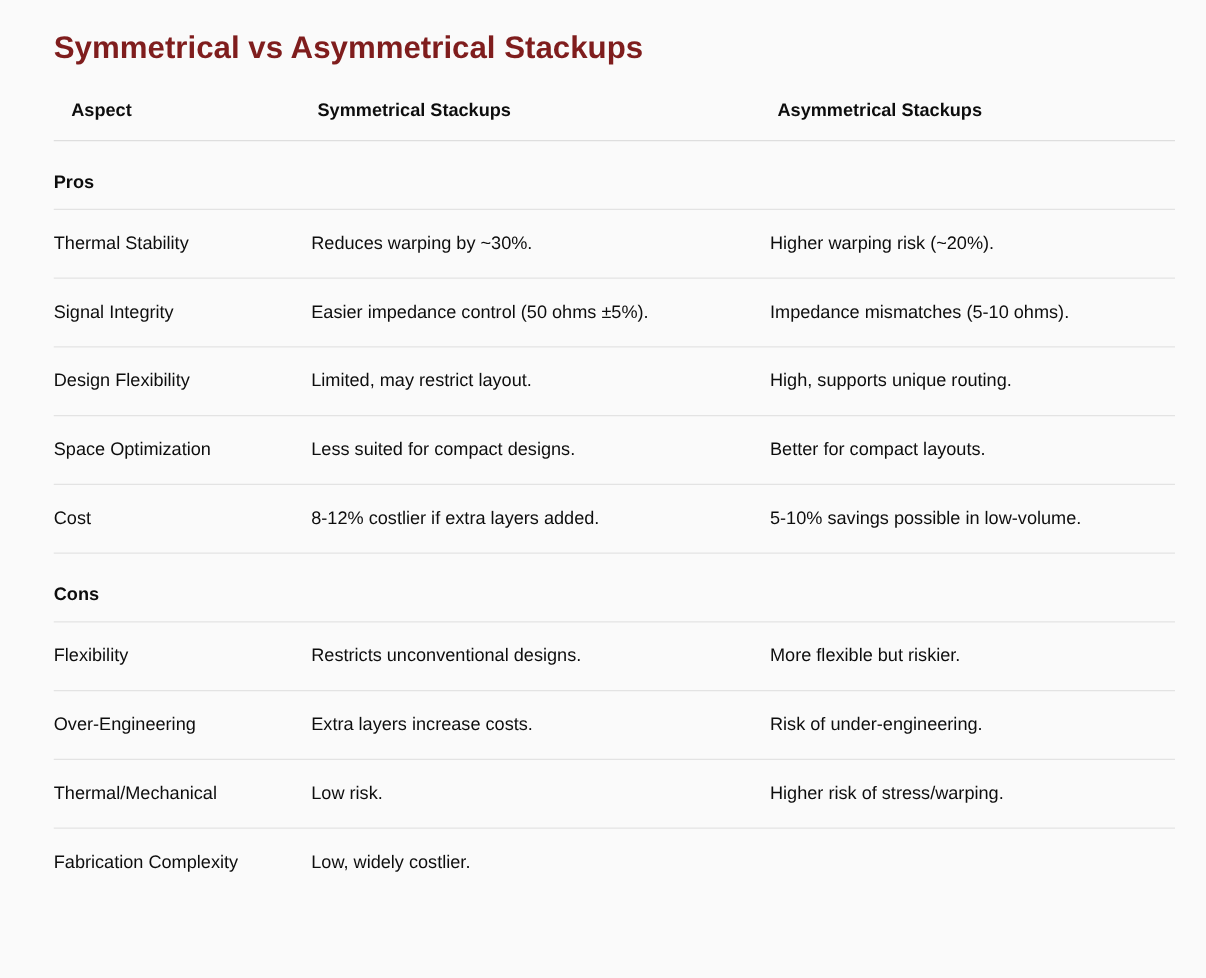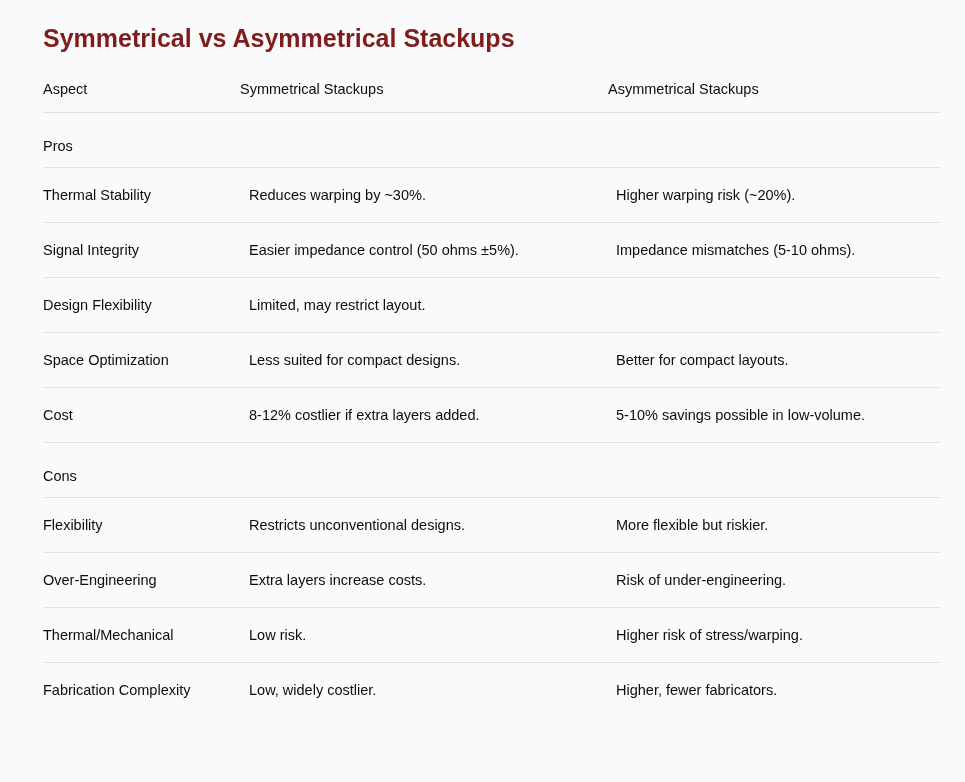--- a/index.html
+++ b/index.html
@@ -37,26 +37,27 @@
     border-bottom: 1px solid #e3e3e3;
     font-size: 14.5px;
     line-height: 19px;
   }
   .row.header {
     height: 60px;
     align-items: end;
     border-bottom: 1px solid #dedede;
   }
   .row.header .cell {
-    font-weight: 400;
+    font-weight: 700;
     padding-bottom: 13px;
+    margin-left: 14px;
   }
   .row:not(.header) .c2 { padding-left: 9px; }
   .row:not(.header) .c3 { padding-left: 8px; }
-  .section-label { font-weight: 400; margin-top: 13px; }
+  .section-label { font-weight: 700; margin-top: 13px; }
   .row:last-child { border-bottom: none; }
   .cell { white-space: nowrap; overflow: hidden; }
 </style>
 </head>
 <body>
 
 <div class="page">
   <h1 class="title">Symmetrical vs Asymmetrical Stackups</h1>
 
   <div class="table">
@@ -82,20 +83,21 @@
 
     <div class="row">
       <div class="cell c1">Signal Integrity</div>
       <div class="cell c2">Easier impedance control (50 ohms ±5%).</div>
       <div class="cell c3">Impedance mismatches (5-10 ohms).</div>
     </div>
 
     <div class="row">
       <div class="cell c1">Design Flexibility</div>
       <div class="cell c2">Limited, may restrict layout.</div>
+      <div class="cell c3">High, supports unique routing.</div>
     </div>
 
     <div class="row">
       <div class="cell c1">Space Optimization</div>
       <div class="cell c2">Less suited for compact designs.</div>
       <div class="cell c3">Better for compact layouts.</div>
     </div>
 
     <div class="row">
       <div class="cell c1">Cost</div>
@@ -123,17 +125,16 @@
 
     <div class="row">
       <div class="cell c1">Thermal/Mechanical</div>
       <div class="cell c2">Low risk.</div>
       <div class="cell c3">Higher risk of stress/warping.</div>
     </div>
 
     <div class="row">
       <div class="cell c1">Fabrication Complexity</div>
       <div class="cell c2">Low, widely costlier.</div>
-      <div class="cell c3">Higher, fewer fabricators.</div>
     </div>
 
   </div>
 </div>
 
 </body></html>

